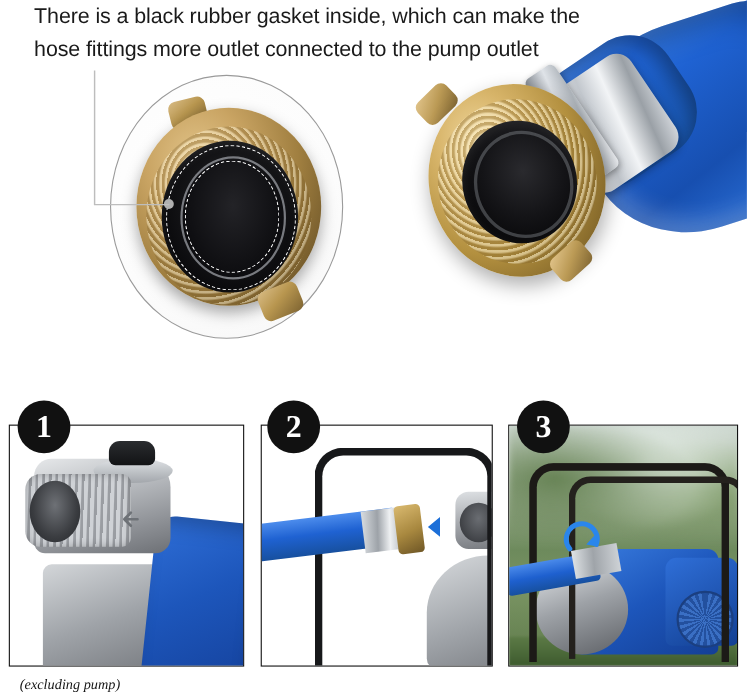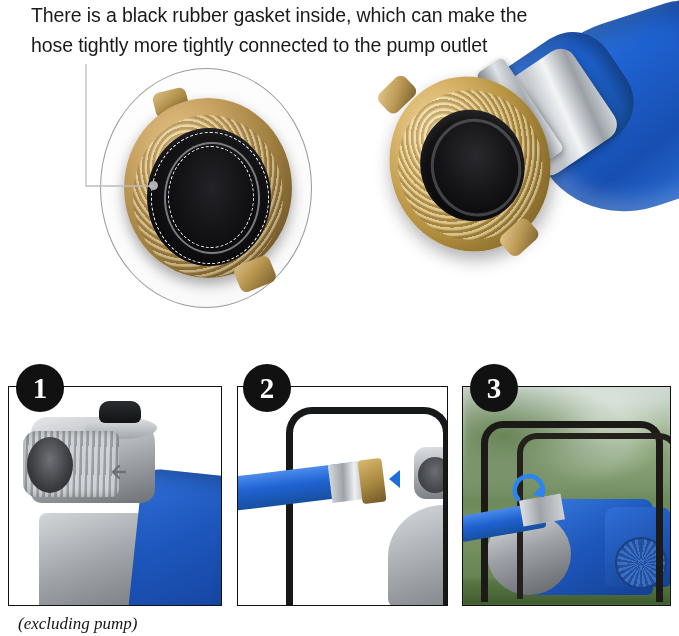--- a/index.html
+++ b/index.html
@@ -472,29 +472,29 @@
     filter: blur(1px);
   }
 
   
   .footnote {
     position: absolute;
     left: 18px;
     top: 614px;
     font-family: "Liberation Serif", serif;
     font-style: italic;
-    font-size: 17px;
+    font-size: 13px;
     color: #151515;
   }
 </style>
 </head>
 <body>
 
 <div class="headline">There is a black rubber gasket inside,  which can make the
-hose tightly more tightly connected to the pump outlet</div>
+hose fittings more outlet connected to the pump outlet</div>
 
 <svg class="hose-sweep" viewBox="0 0 120 120">
   <defs>
     <linearGradient id="hsg" x1="0" y1="0" x2="1" y2="1">
       <stop offset="0%" stop-color="#3b80e8"></stop>
       <stop offset="45%" stop-color="#1f62d2"></stop>
       <stop offset="100%" stop-color="#16499c"></stop>
     </linearGradient>
   </defs>
   <path d="M120,0 L120,120 L30,120 C45,70 78,26 120,0 Z" fill="url(#hsg)"></path>

